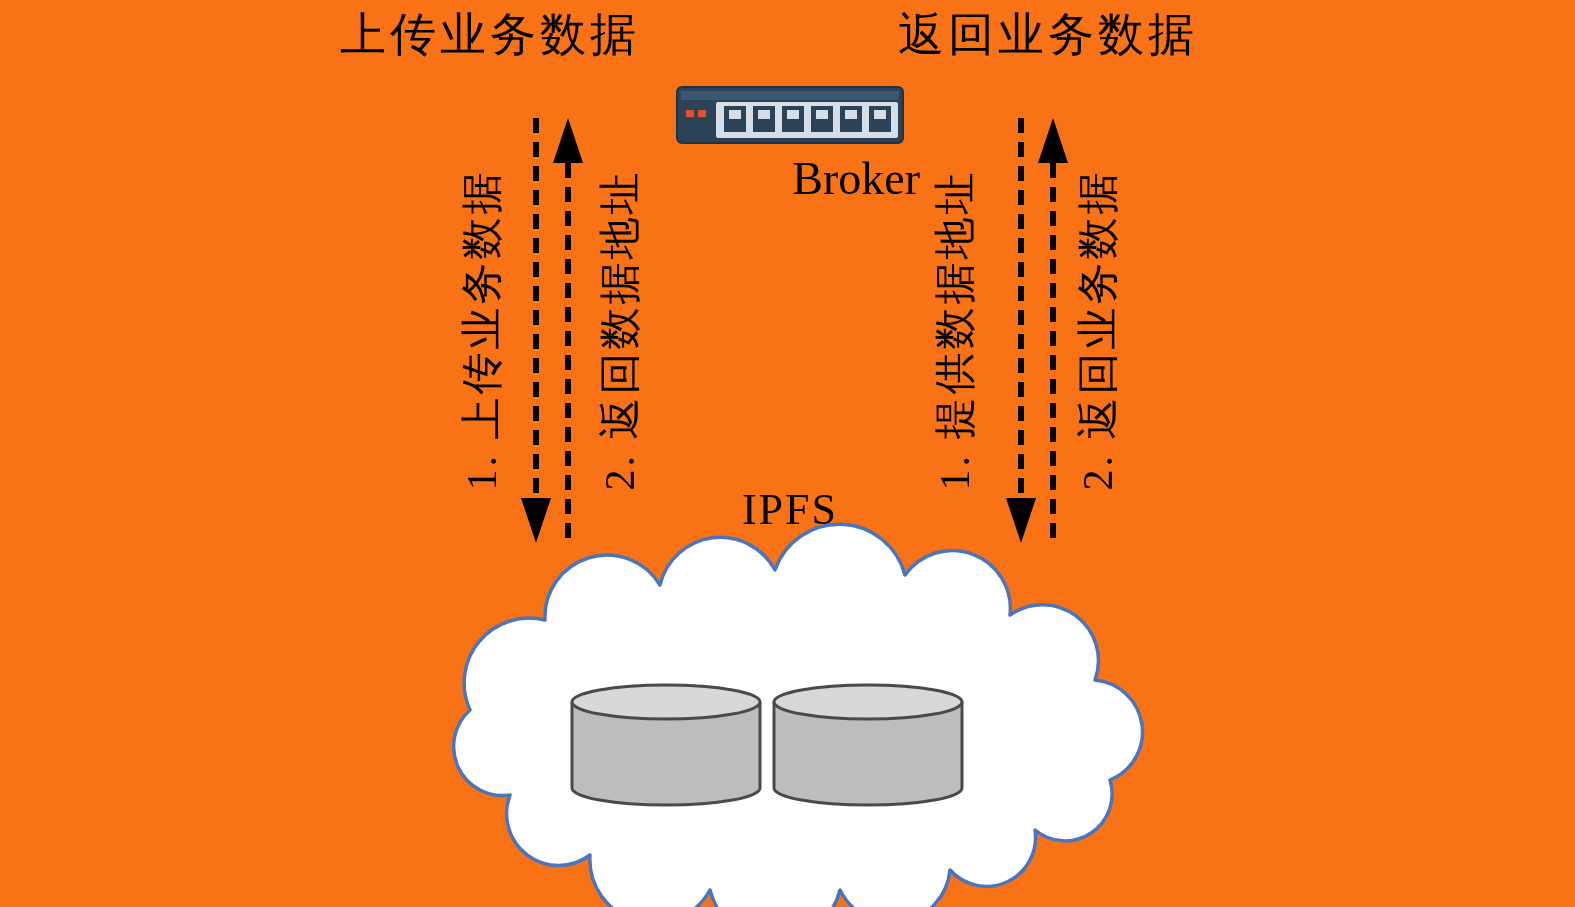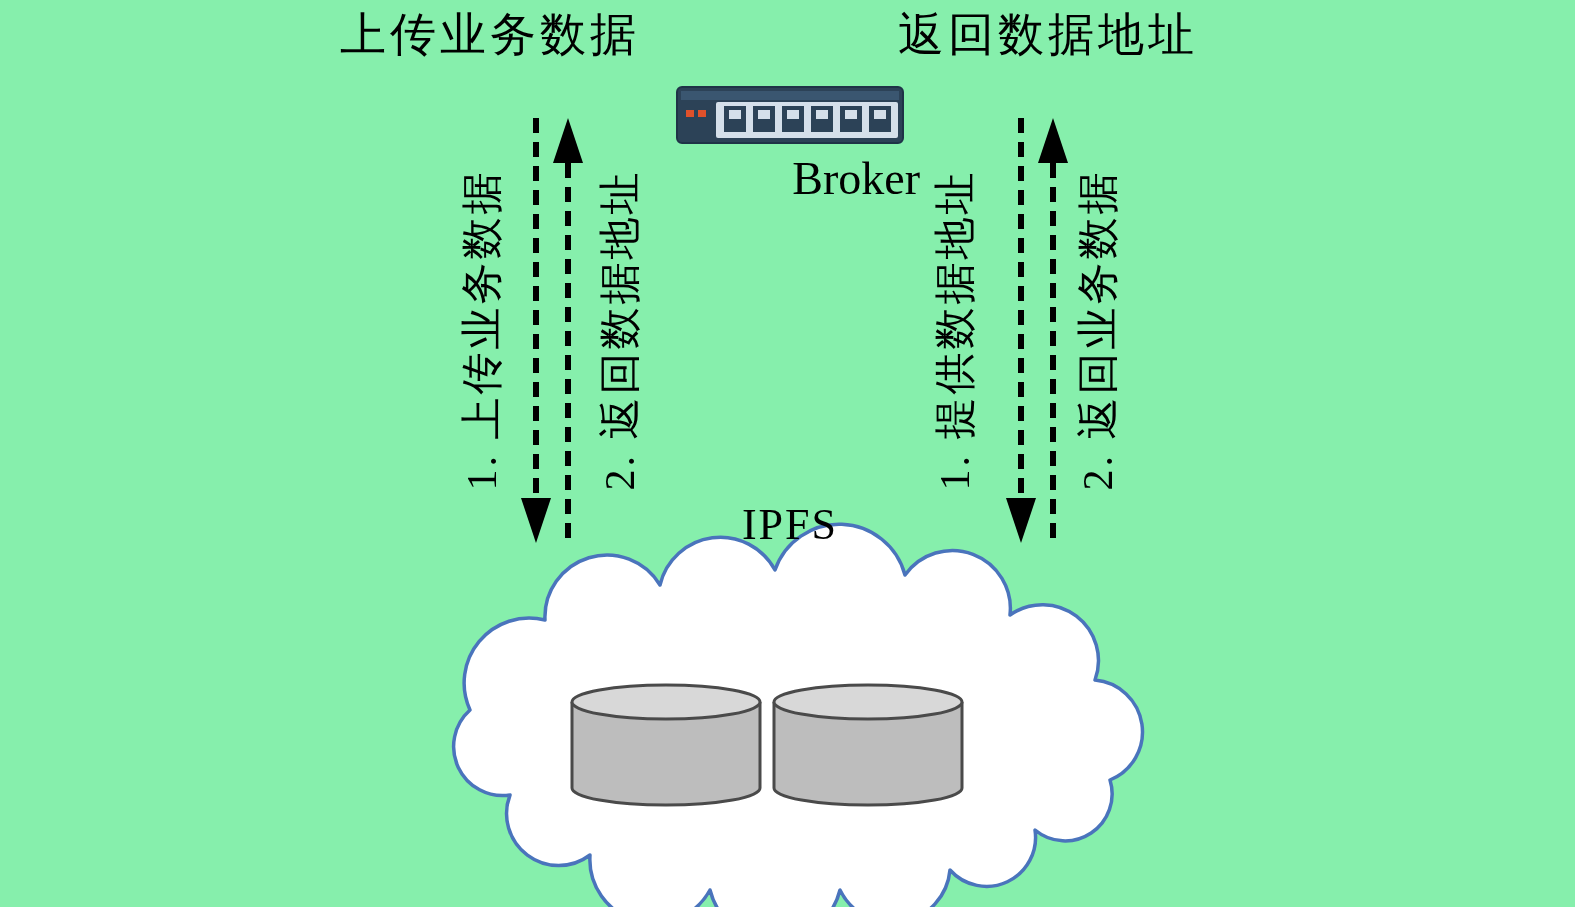--- a/index.html
+++ b/index.html
@@ -1,19 +1,19 @@
 <!DOCTYPE html>
 <html><head>
 <meta charset="utf-8">
 <style>
   html,body{margin:0;padding:0;background:#ffffff;}
   .stage{
     position:relative;
     width:1575px;height:907px;
-    background:#86efac;
+    background:#f97316;
     overflow:hidden;
     font-family:"Liberation Serif","DejaVu Serif",serif;
     color:#000;
   }
   .abs{position:absolute;}
   svg{display:block;}
   .top-label{
     font-size:46px;
     letter-spacing:4px;
     text-align:center;
@@ -117,24 +117,24 @@
       <rect x="198" y="24" width="12" height="9" fill="#d5dfea"></rect>
     </g>
 
     <g>
       <rect x="10" y="24" width="8" height="7" fill="#e0512b"></rect>
       <rect x="22" y="24" width="8" height="7" fill="#e0512b"></rect>
     </g>
   </svg>
 
   <div class="abs top-label" style="left:330px;top:4px;width:320px;">上传业务数据</div>
-  <div class="abs top-label" style="left:888px;top:4px;width:320px;">返回数据地址</div>
+  <div class="abs top-label" style="left:888px;top:4px;width:320px;">返回业务数据</div>
 
   <div class="abs device-label" style="left:660px;top:152px;width:260px;text-align:right;">Broker</div>
 
-  <div class="abs ipfs-label" style="left:660px;top:484px;width:260px;margin-top:15px;">IPFS</div>
+  <div class="abs ipfs-label" style="left:660px;top:484px;width:260px;">IPFS</div>
 
   <div class="abs flow-label" style="left:267px;top:300px;">1. 上传业务数据</div>
   <div class="abs flow-label" style="left:405px;top:300px;">2. 返回数据地址</div>
   <div class="abs flow-label" style="left:740px;top:300px;">1. 提供数据地址</div>
   <div class="abs flow-label" style="left:883px;top:300px;">2. 返回业务数据</div>
 
 </div>
 
 </body></html>

